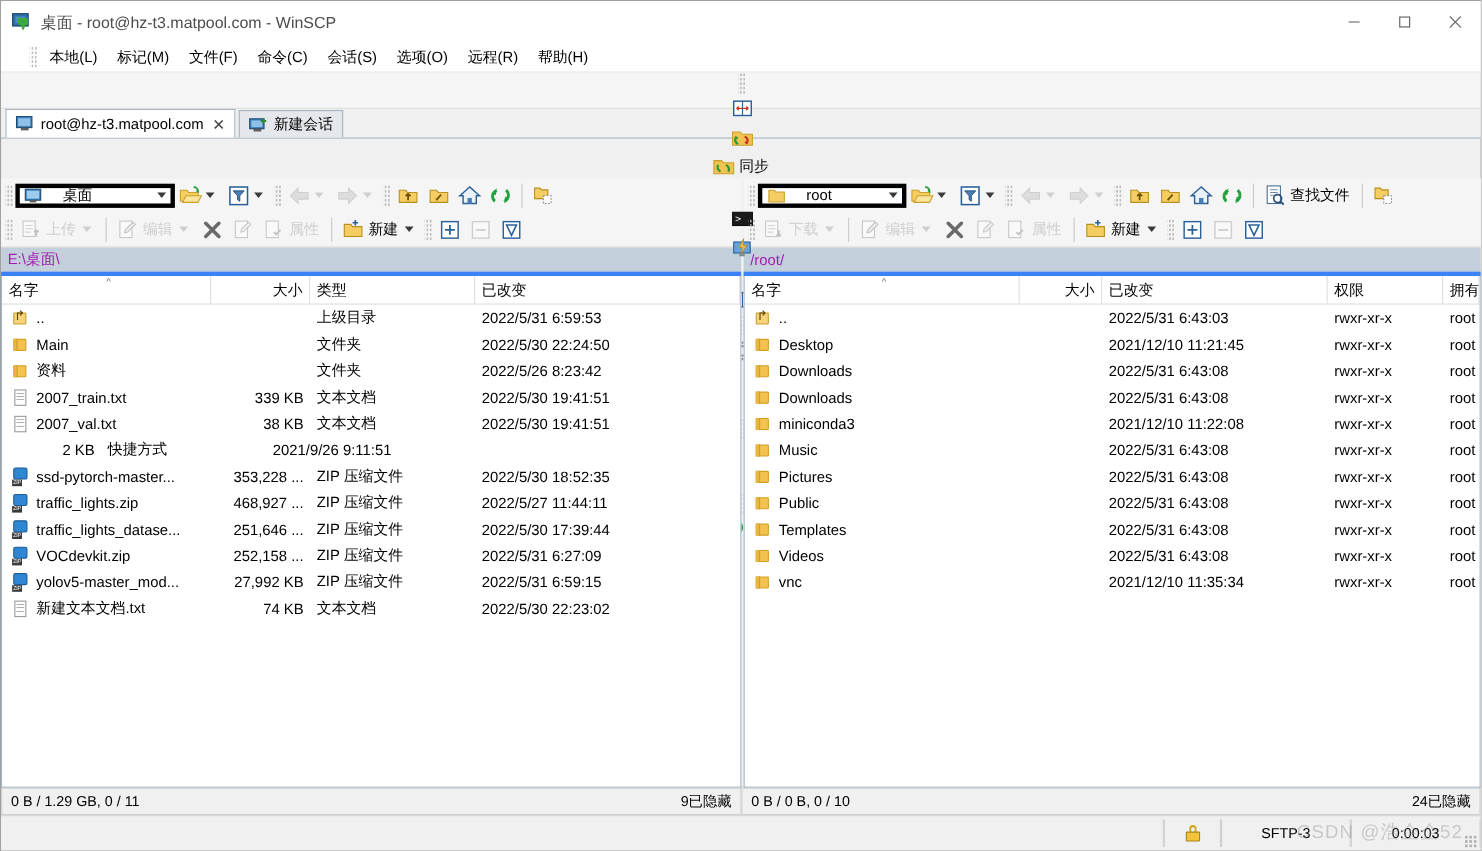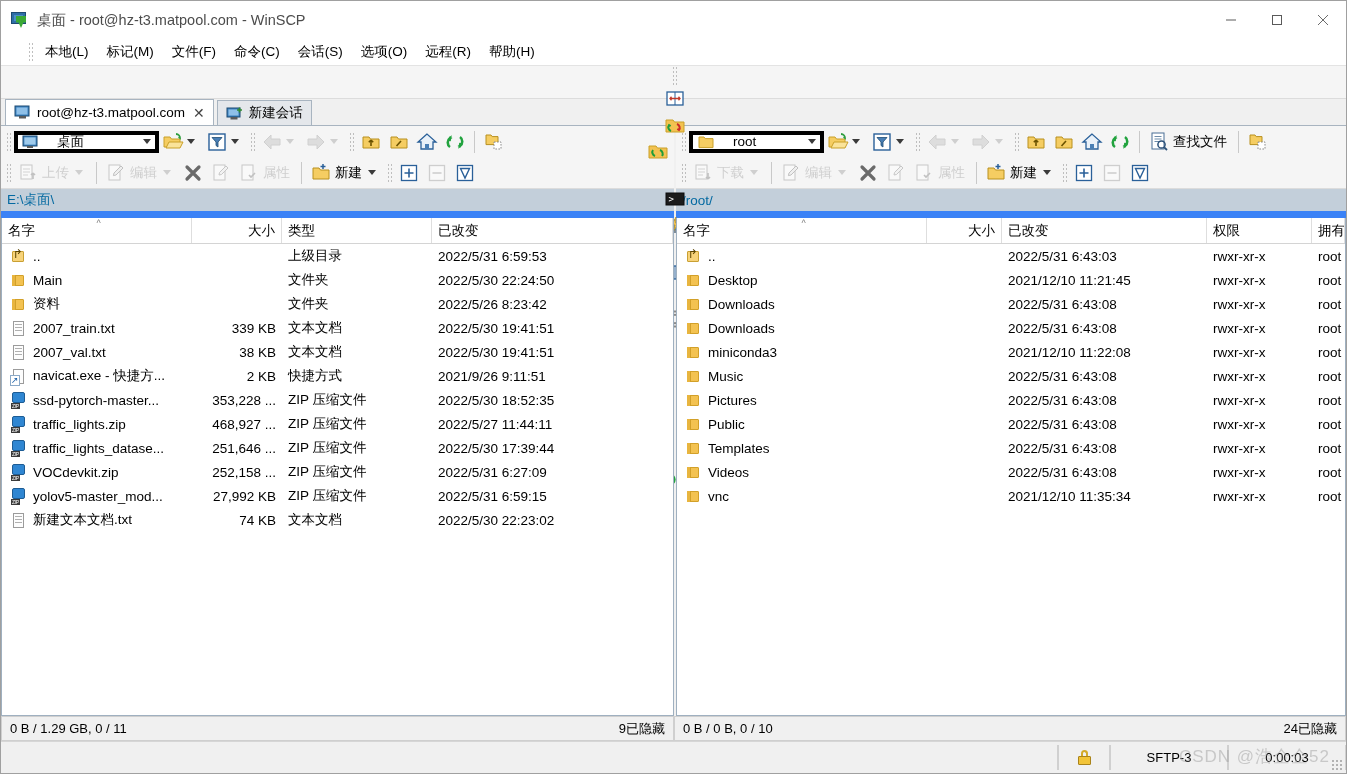--- a/index.html
+++ b/index.html
@@ -178,20 +178,21 @@
   .tab .x {
     margin-left: 8px; color:#444; font-size: 14px; line-height: 1;
   }
 
   
   .panes {
     flex: 1;
     display: flex;
     min-height: 0;
     background: #f0f0f0;
+    margin-top: 36px;
   }
   .pane {
     display: flex;
     flex-direction: column;
     min-width: 0;
     background: #f0f0f0;
   }
   .pane-left { width: 673px; flex: none; }
   .splitter { width: 2px; background: #f0f0f0; flex:none; }
   .pane-right { flex: 1; }
@@ -208,25 +209,25 @@
     background: #f5f5f5;
     padding-left: 2px;
     border-bottom: 1px solid #dcdcdc;
   }
   .dimmed { opacity: .42; }
   .dimtext { color: #9a9a9a; }
 
   .pathbar {
     height: 22px; min-height: 22px;
     background: #c3cfda;
-    border-bottom: 7px solid #3b82f6;
+    border-bottom: 4px solid #3b82f6;
     display: flex; align-items: center;
     padding-left: 6px;
     font-size: 13.5px;
-    color: #0369a1;
+    color: #a21caf;
   }
 
   
   .filelist {
     flex: 1;
     background: #ffffff;
     border: 1px solid #9fb0c0;
     border-top: none;
     margin: 0;
     display: flex; flex-direction: column;
@@ -834,24 +835,20 @@
             <div class="row">
               <div class="cell name" style="width:190px">
                 <span class="ico txt"></span>
                 <span>2007_val.txt</span>
               </div>
               <div class="cell r" style="width:90px">38 KB</div>
               <div class="cell" style="width:150px">文本文档</div>
               <div class="cell" style="flex:1">2022/5/30  19:41:51</div>
             </div>
             <div class="row">
-              <div class="cell name" style="width:190px">
-                <span class="ico lnk"></span>
-                <span>navicat.exe - 快捷方...</span>
-              </div>
               <div class="cell r" style="width:90px">2 KB</div>
               <div class="cell" style="width:150px">快捷方式</div>
               <div class="cell" style="flex:1">2021/9/26  9:11:51</div>
             </div>
             <div class="row">
               <div class="cell name" style="width:190px">
                 <span class="ico zip"></span>
                 <span>ssd-pytorch-master...</span>
               </div>
               <div class="cell r" style="width:90px">353,228 ...</div>

